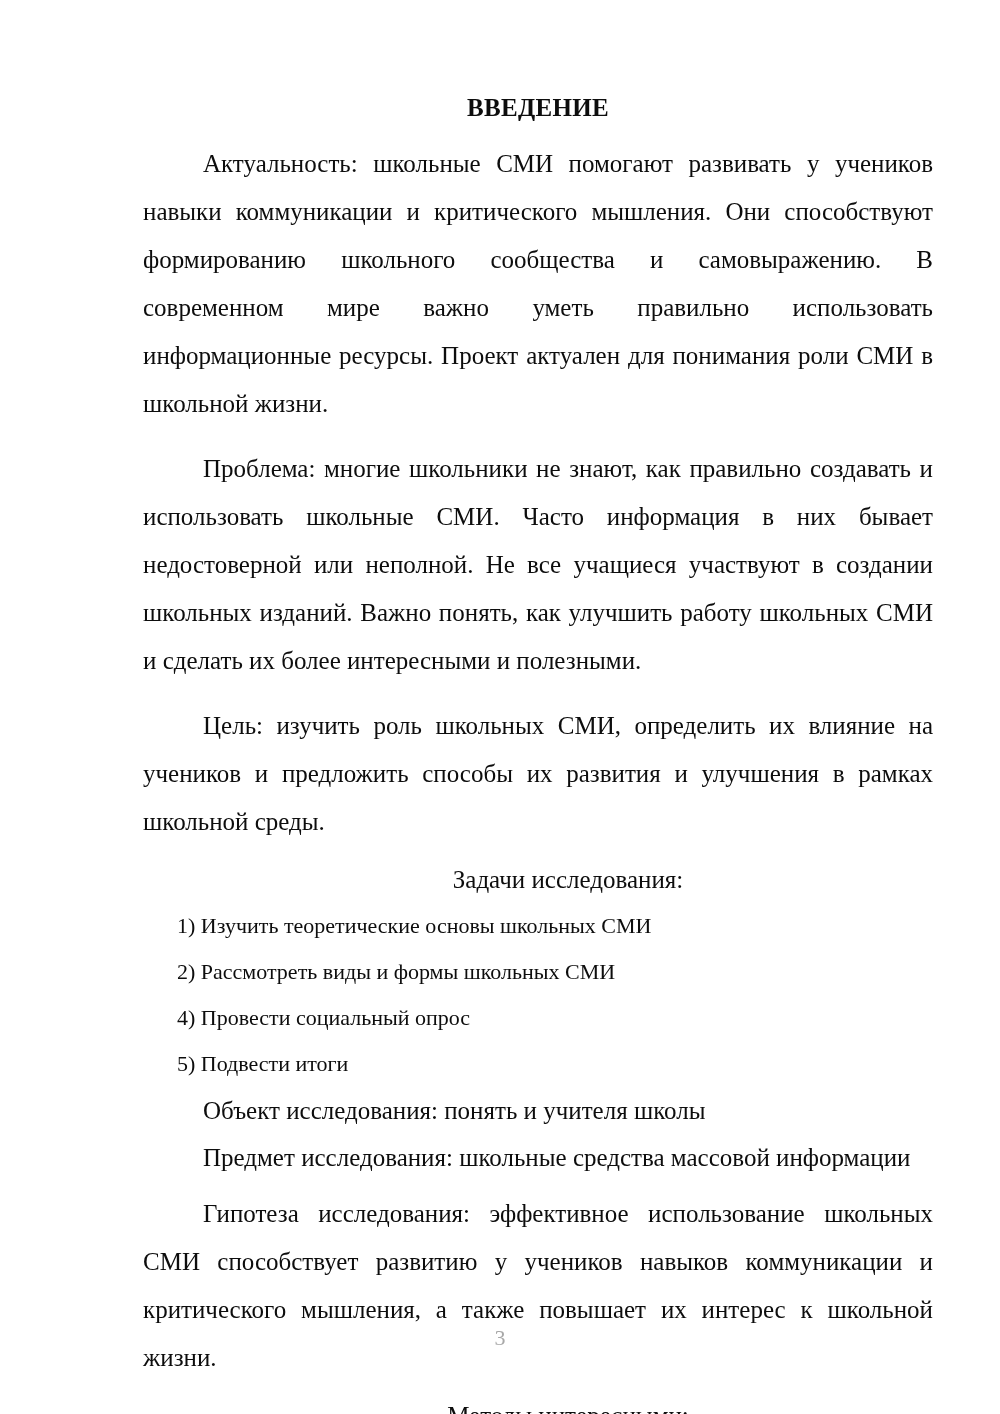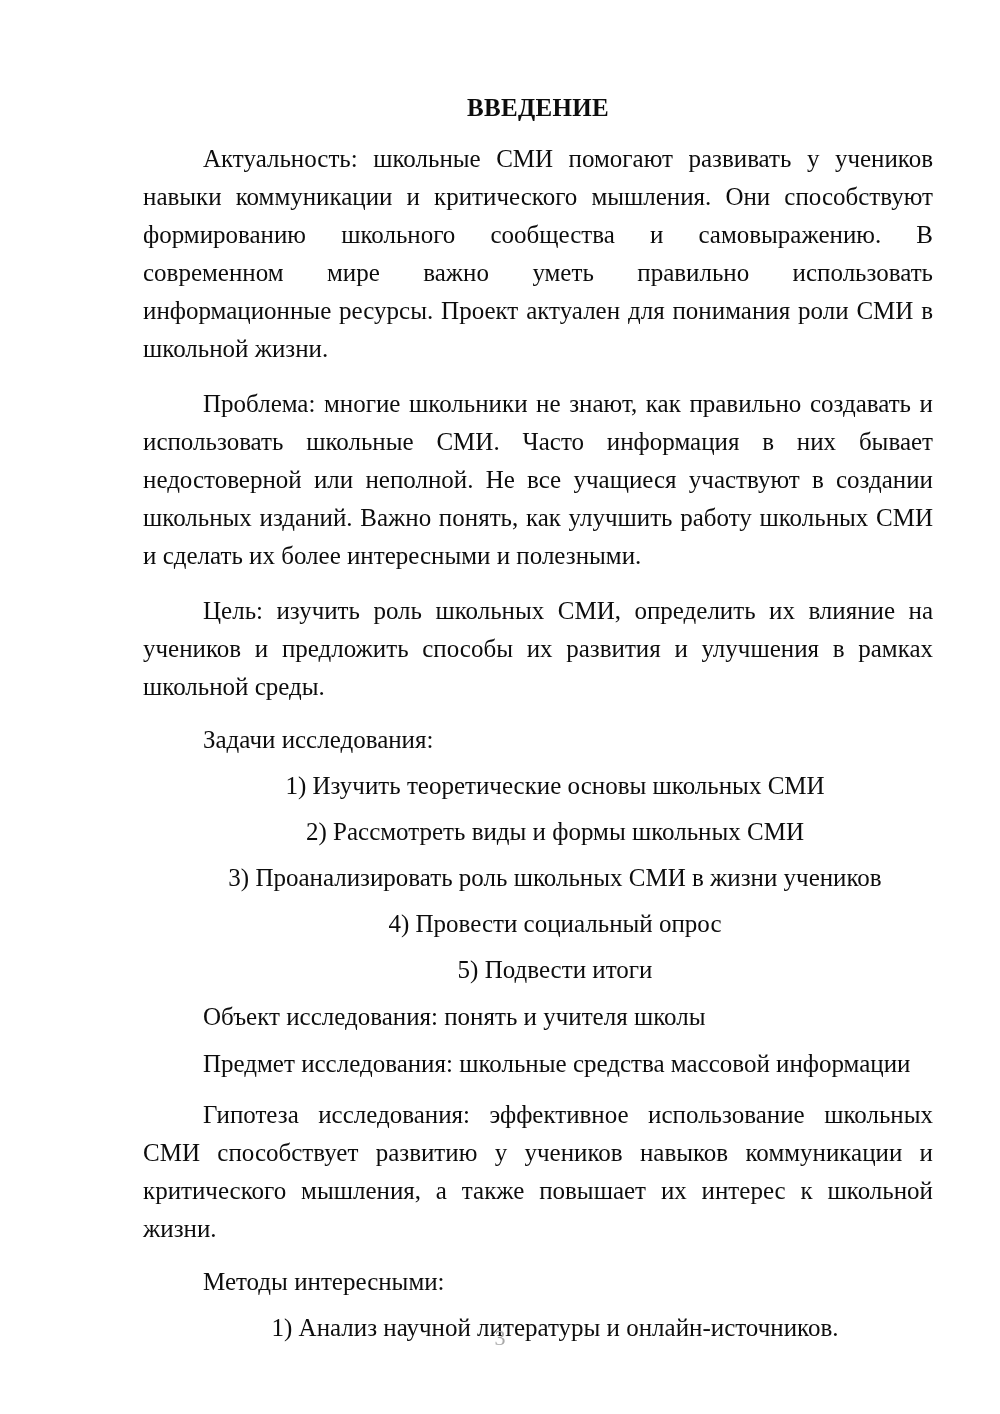--- a/index.html
+++ b/index.html
@@ -28,48 +28,48 @@
     font-size: 25px;
     font-weight: bold;
     text-align: center;
     letter-spacing: 0.3px;
     margin: 0;
     padding-top: 92px;
     line-height: 1.25;
   }
   .para {
     font-size: 25px;
-    line-height: 38px;
+    line-height: 48px;
     text-align: justify;
     text-justify: inter-word;
     text-indent: 60px;
     margin: 0;
     padding-top: 17px;
     hyphens: none;
   }
   .para.tight {
     padding-top: 13px;
   }
   .sub-head {
     font-size: 25px;
     line-height: 38px;
-    text-align: left;
+    text-align: center;
     text-indent: 60px;
     margin: 0;
     padding-top: 15px;
   }
   .list {
     list-style: none;
     margin: 0;
     padding: 0;
   }
   .list-item {
-    font-size: 25px;
+    font-size: 22px;
     line-height: 38px;
-    text-align: center;
+    text-align: left;
     margin: 0;
     padding-top: 8px;
     padding-left: 34px;
   }
   .plain-line {
     font-size: 25px;
     line-height: 38px;
     text-align: left;
     text-indent: 60px;
     margin: 0;
@@ -98,21 +98,20 @@
 
     <p class="para">Проблема: многие школьники не знают, как правильно создавать и использовать школьные СМИ. Часто информация в них бывает недостоверной или неполной. Не все учащиеся участвуют в создании школьных изданий. Важно понять, как улучшить работу школьных СМИ и сделать их более интересными и полезными.</p>
 
     <p class="para">Цель: изучить роль школьных СМИ, определить их влияние на учеников и предложить способы их развития и улучшения в рамках школьной среды.</p>
 
     <p class="sub-head">Задачи исследования:</p>
 
     <ul class="list">
       <li class="list-item">1) Изучить теоретические основы школьных СМИ</li>
       <li class="list-item">2) Рассмотреть виды и формы школьных СМИ</li>
-      <li class="list-item">3) Проанализировать роль школьных СМИ в жизни учеников</li>
       <li class="list-item">4) Провести социальный опрос</li>
       <li class="list-item">5) Подвести итоги</li>
     </ul>
 
     <p class="plain-line">Объект исследования: понять и учителя школы</p>
 
     <p class="plain-line">Предмет исследования: школьные средства массовой информации</p>
 
     <p class="para tight">Гипотеза исследования: эффективное использование школьных СМИ способствует развитию у учеников навыков коммуникации и критического мышления, а также повышает их интерес к школьной жизни.</p>
 

